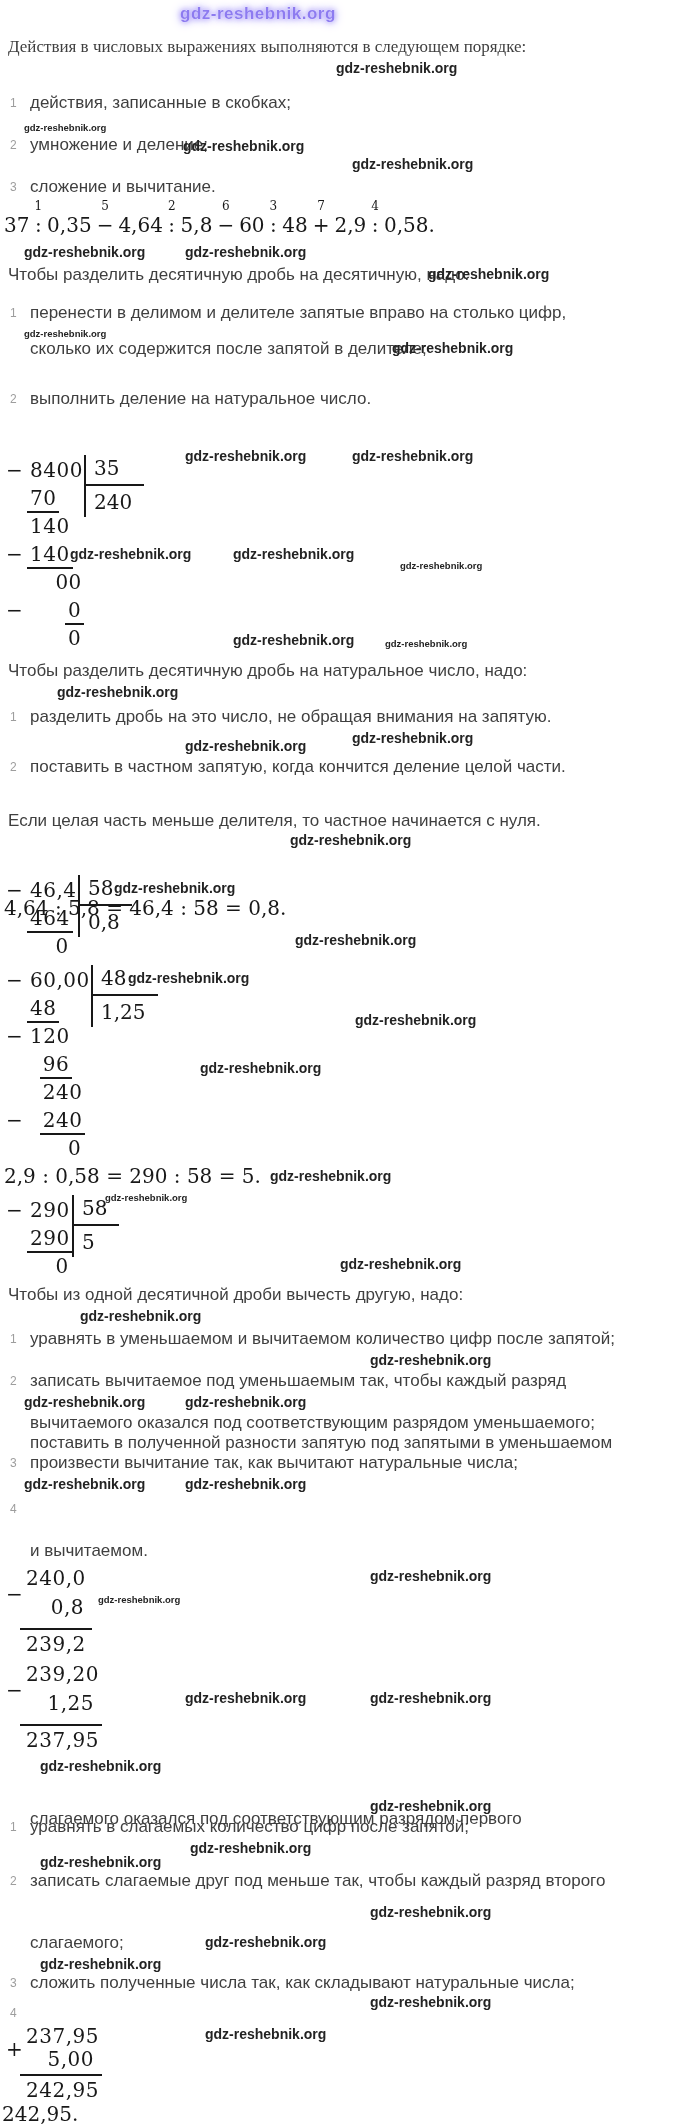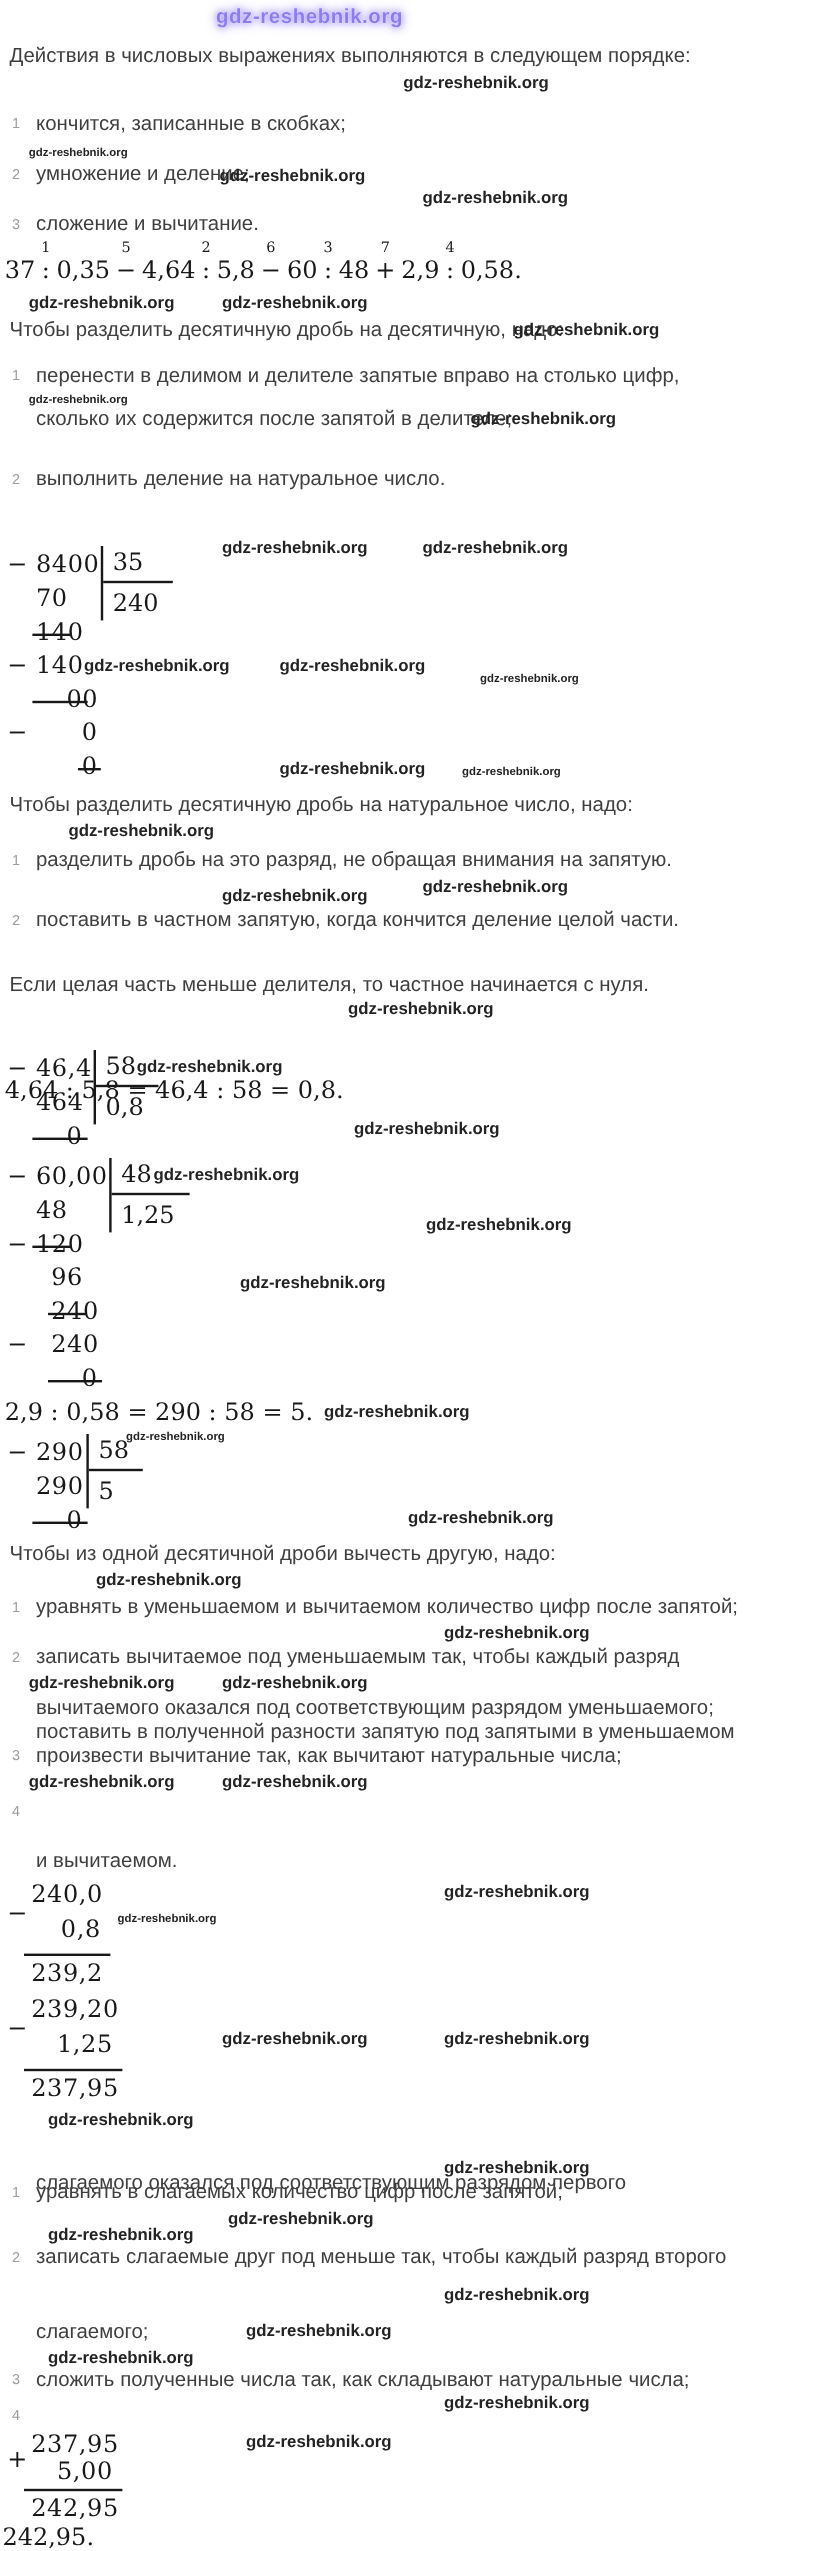--- a/index.html
+++ b/index.html
@@ -16,37 +16,37 @@
              text-shadow:0 0 1px #ffffff,0 0 5px #a99bff,0 0 10px #8d7bf0;letter-spacing:.5px}
   .expr{display:flex;align-items:flex-end;gap:5px;font-family:"DejaVu Serif","Liberation Serif",serif;color:#181818}
   .operand{font-size:20px;line-height:24px}
   .opcol{display:flex;flex-direction:column;align-items:center}
   .opnum{font-size:12px;line-height:12px;margin-bottom:1px}
   .opsym{font-size:20px;line-height:24px}
   .division,.colop{font-family:"DejaVu Serif","Liberation Serif",serif;color:#181818;font-size:20px}
   .div-row{position:absolute;left:0;width:420px;height:28px}
   .div-minus{position:absolute;left:0;top:0;line-height:24px}
   .div-num{position:absolute;top:0;line-height:24px;letter-spacing:.5px}
-  .u{border-bottom:2px solid #181818;padding:0 3px 18px;margin-left:-3px}
+  .u{border-bottom:2px solid #181818;padding:0 3px 1px;margin-left:-3px}
   .div-box{position:absolute;top:-3px;border-left:2px solid #181818}
   .divisor{display:block;border-bottom:2px solid #181818;padding:1px 12px 4px 8px;line-height:24px;white-space:nowrap}
   .quotient{display:block;padding:4px 12px 0 8px;line-height:24px;white-space:nowrap}
   .col-sign{position:absolute;left:0;line-height:24px}
   .col-num{position:absolute;line-height:24px;text-align:right;letter-spacing:.5px}
   .col-line{position:absolute;height:0;border-top:2px solid #181818}
 </style>
 </head>
 <body>
 
 <div id="page">
     <span class="wm wm-header abs" style="left: 180px; top: 4px;">gdz-reshebnik.org</span>
-    <div class="t-body abs" style="left: 8px; top: 36px;">Действия в числовых выражениях выполняются в следующем порядке:</div>
+    <div class="t-body abs" style="left: 8px; top: 36px; font-family: Liberation Serif, serif;">Действия в числовых выражениях выполняются в следующем порядке:</div>
     <span class="wm wm-md abs" style="left: 336px; top: 60px;">gdz-reshebnik.org</span>
     <span class="list-num abs" style="left: 10px; top: 96px;">1</span>
-    <div class="t-body abs" style="left: 30px; top: 92px;">кончится, записанные в скобках;</div>
+    <div class="t-body abs" style="left: 30px; top: 92px;">действия, записанные в скобках;</div>
     <span class="wm wm-sm abs" style="left: 24px; top: 122px;">gdz-reshebnik.org</span>
     <span class="list-num abs" style="left: 10px; top: 138px;">2</span>
     <div class="t-body abs" style="left: 30px; top: 134px;">умножение и деление;</div>
     <span class="wm wm-md abs" style="left: 183px; top: 138px;">gdz-reshebnik.org</span>
     <span class="wm wm-md abs" style="left: 352px; top: 156px;">gdz-reshebnik.org</span>
     <span class="list-num abs" style="left: 10px; top: 180px;">3</span>
     <div class="t-body abs" style="left: 30px; top: 176px;">сложение и вычитание.</div>
     <div class="expr abs" style="left: 4px; top: 200px;">
       <span class="operand">37</span>
       <span class="opcol">
@@ -129,21 +129,21 @@
       </div>
     </div>
     <span class="wm wm-md abs" style="left: 70px; top: 546px;">gdz-reshebnik.org</span>
     <span class="wm wm-md abs" style="left: 233px; top: 546px;">gdz-reshebnik.org</span>
     <span class="wm wm-sm abs" style="left: 400px; top: 560px;">gdz-reshebnik.org</span>
     <span class="wm wm-md abs" style="left: 233px; top: 632px;">gdz-reshebnik.org</span>
     <span class="wm wm-sm abs" style="left: 385px; top: 638px;">gdz-reshebnik.org</span>
     <div class="t-body abs" style="left: 8px; top: 660px;">Чтобы разделить десятичную дробь на натуральное число, надо:</div>
     <span class="wm wm-md abs" style="left: 57px; top: 684px;">gdz-reshebnik.org</span>
     <span class="list-num abs" style="left: 10px; top: 710px;">1</span>
-    <div class="t-body abs" style="left: 30px; top: 706px;">разделить дробь на это разряд, не обращая внимания на запятую.</div>
+    <div class="t-body abs" style="left: 30px; top: 706px;">разделить дробь на это число, не обращая внимания на запятую.</div>
     <span class="wm wm-md abs" style="left: 352px; top: 730px;">gdz-reshebnik.org</span>
     <span class="wm wm-md abs" style="left: 185px; top: 738px;">gdz-reshebnik.org</span>
     <span class="list-num abs" style="left: 10px; top: 760px;">2</span>
     <div class="t-body abs" style="left: 30px; top: 756px;">поставить в частном запятую, когда кончится деление целой части.</div>
     <div class="t-body abs" style="left: 8px; top: 810px;">Если целая часть меньше делителя, то частное начинается с нуля.</div>
     <span class="wm wm-md abs" style="left: 290px; top: 832px;">gdz-reshebnik.org</span>
     <div class="t-math abs" style="left: 4px; top: 896px;">4,64 : 5,8 = 46,4 : 58 = 0,8.</div>
     <span class="wm wm-md abs" style="left: 114px; top: 880px;">gdz-reshebnik.org</span>
     <div class="division abs" style="left: 6px; top: 878px;">
       <div class="div-row" style="top: 0px;">

